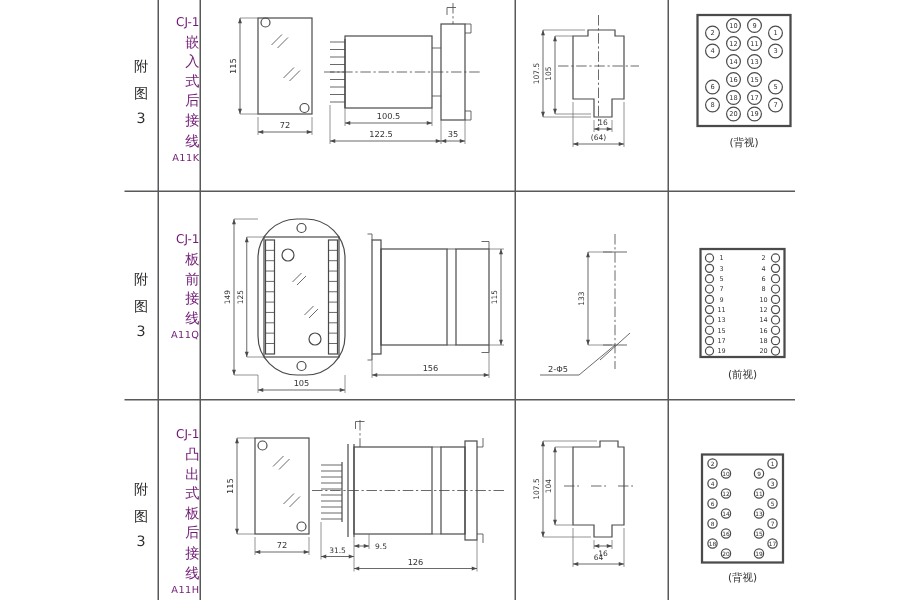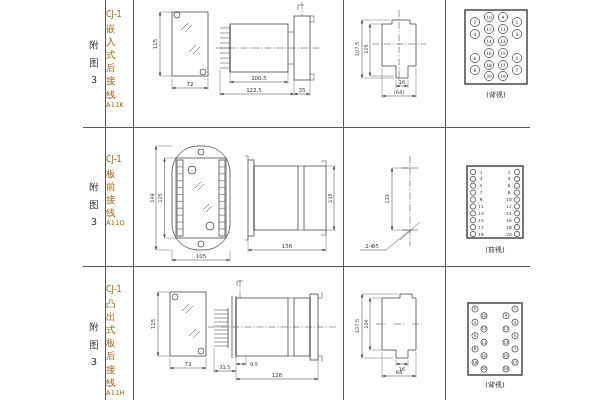--- a/index.html
+++ b/index.html
@@ -2,21 +2,21 @@
 <html><head>
 <meta charset="utf-8">
 <style>
   html,body{margin:0;padding:0;background:#fff}
   .page{position:relative;width:600px;height:400px;background:#ffffff;overflow:hidden;
         font-family:"DejaVu Sans",sans-serif;color:#333}
   .vline{position:absolute;top:0;width:1px;height:400px;background:#58595b}
   .hline{position:absolute;left:83px;width:447px;height:1px;background:#58595b}
   .figlabel{position:absolute;left:83px;width:22px;text-align:center;font-size:9.5px;
             line-height:1.85;color:#2e2e2e;white-space:pre-line}
-  .typeblock{position:absolute;left:106px;width:27px;text-align:left;color:#a16207}
+  .typeblock{position:absolute;left:106px;width:27px;text-align:right;color:#701a75}
   .typeblock .model{font-size:8px;margin-bottom:3px}
   .typeblock .tchars{font-size:9.5px;line-height:1.38;white-space:pre-line}
   .typeblock .code{font-size:6.5px;margin-top:0;letter-spacing:.3px}
   svg{position:absolute;overflow:visible}
   svg line,svg path,svg rect,svg circle,svg polyline{fill:none;stroke:#4a4a4a;stroke-width:.8}
   svg .dim{stroke-width:.55}
   svg .ext{stroke-width:.5;stroke:#707070}
   svg .cl{stroke-width:.55;stroke-dasharray:7 1.8 1.5 1.8}
   svg .box{stroke-width:1.5}
   svg .thin{stroke-width:.55}

